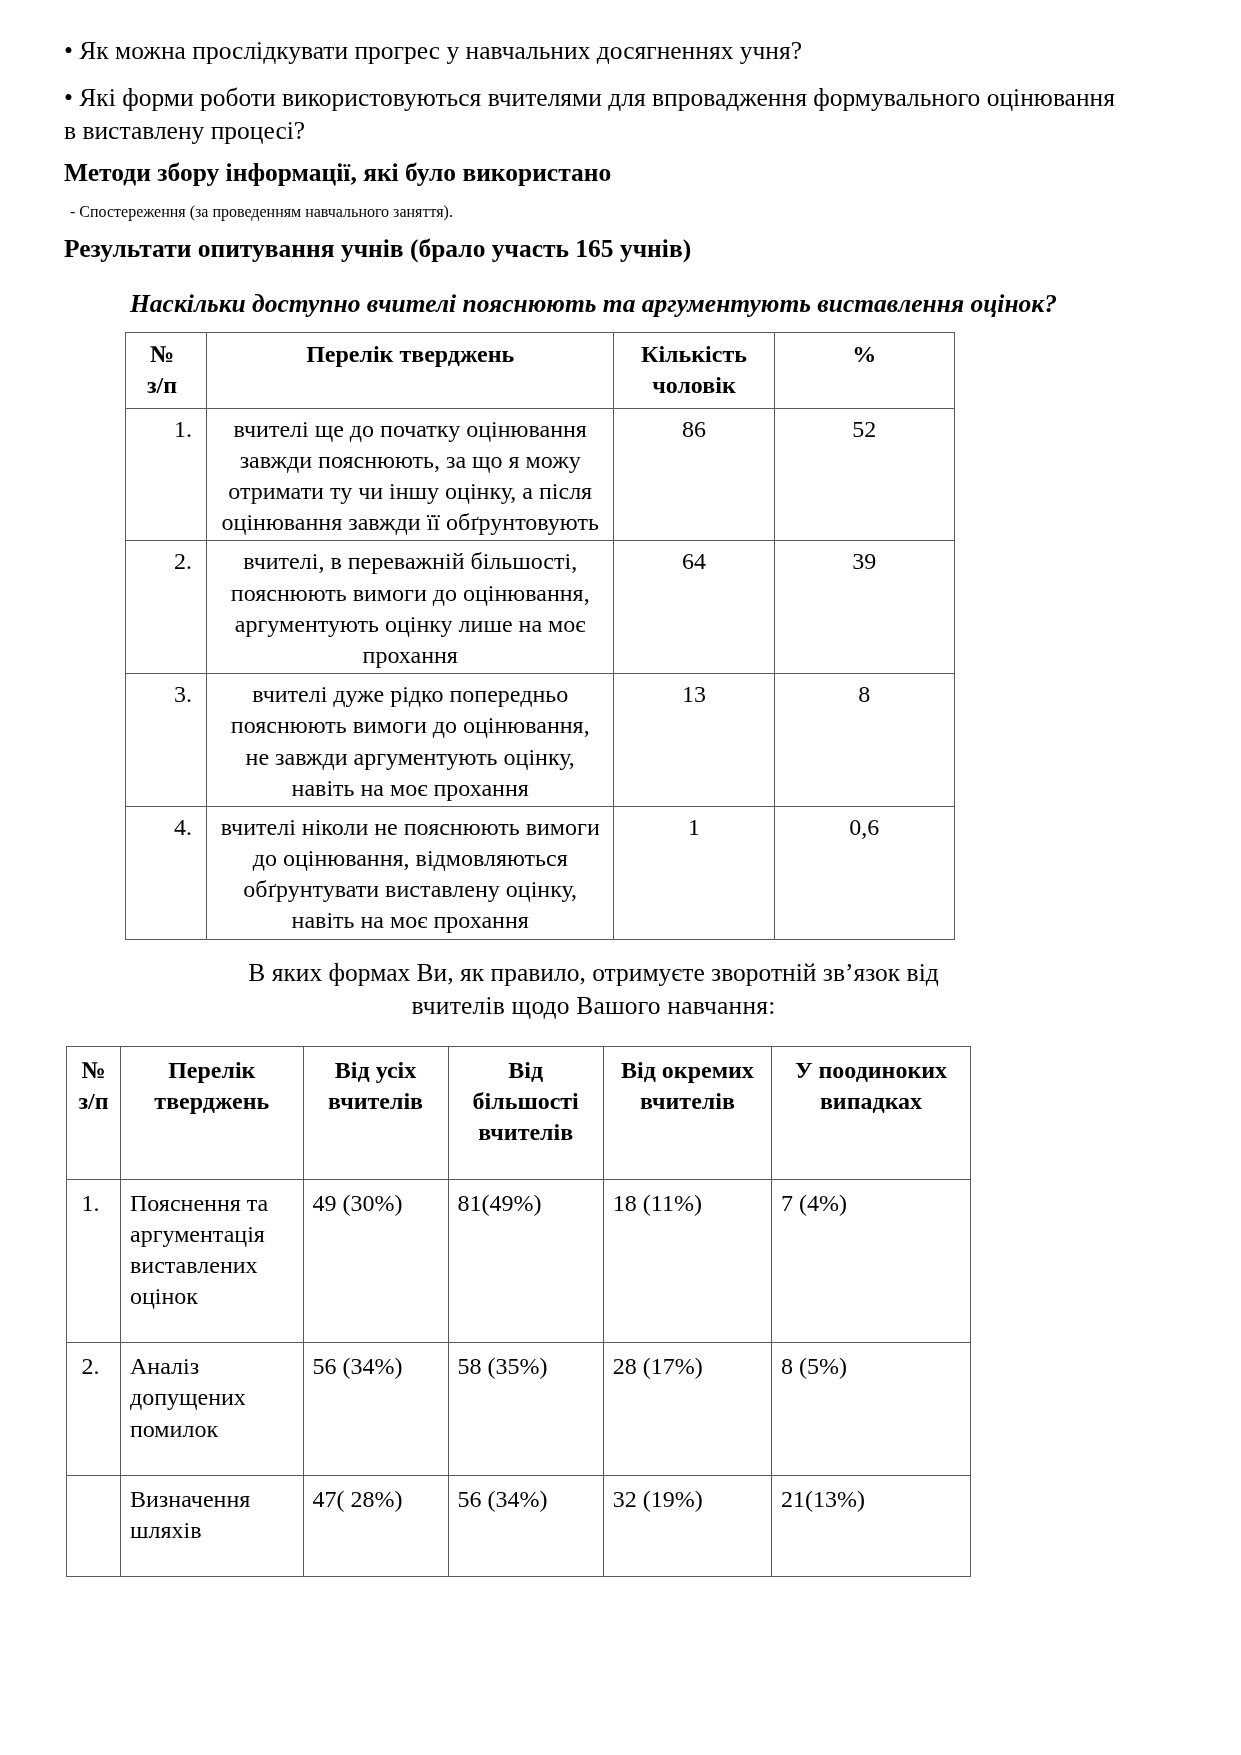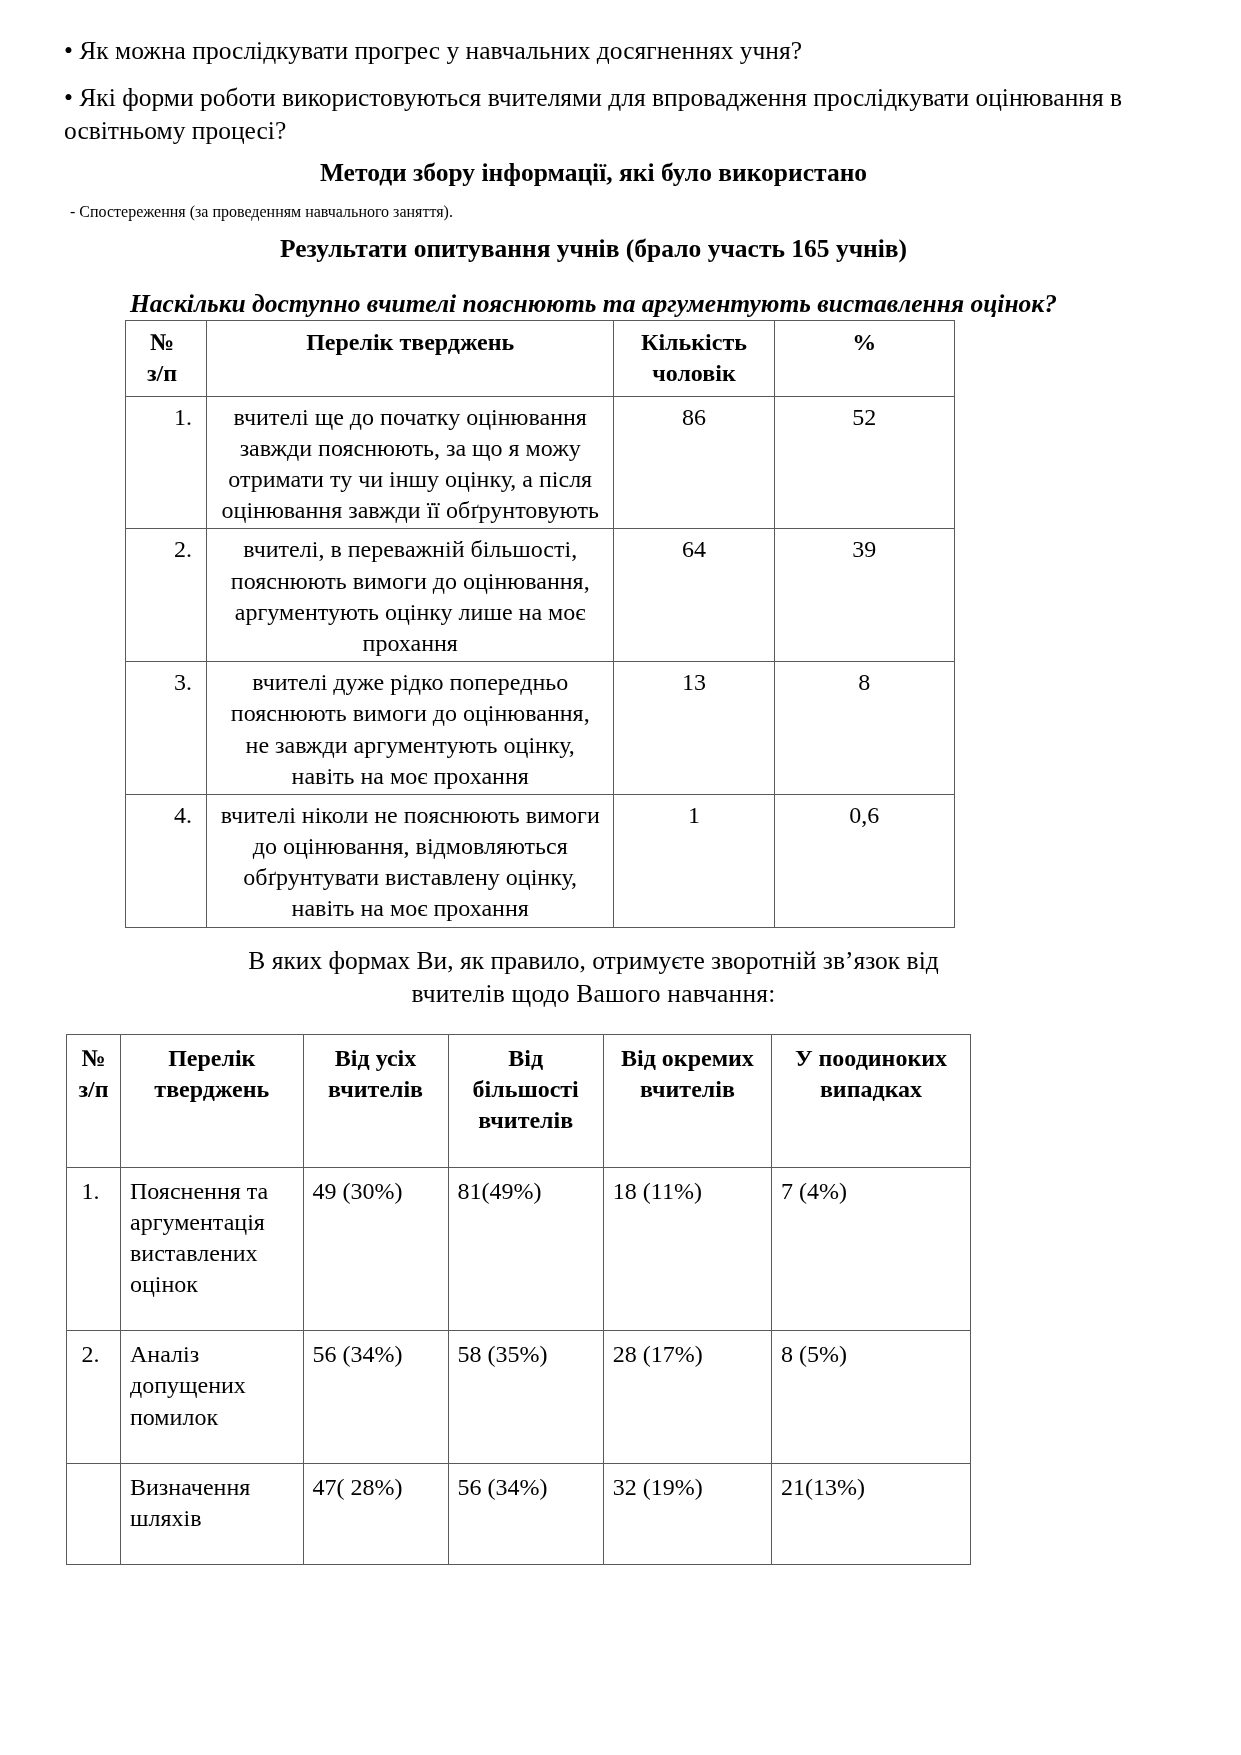--- a/index.html
+++ b/index.html
@@ -29,36 +29,35 @@
     line-height: 1.30;
     margin: 0 0 14px 0;
     text-align: left;
   }
   .bullet-para.second {
     margin-bottom: 10px;
   }
   .center-bold {
     font-size: 25.5px;
     font-weight: bold;
-    text-align: center;
     margin: 0 0 12px 0;
     line-height: 1.28;
   }
   .plain-line {
     font-size: 16px;
     margin: 0 0 10px 0;
     line-height: 1.28;
     padding-left: 6px;
   }
   .center-bold-italic {
     font-size: 25.5px;
     font-weight: bold;
     font-style: italic;
     text-align: center;
-    margin: 22px 0 0 0;
+    margin: 22px 0 12px 0;
     line-height: 1.30;
     padding: 0 12px;
   }
   .center-bold-justified {
     font-size: 25.5px;
     font-weight: normal;
     text-align: justify;
     text-align-last: center;
     margin: 16px 0 24px 0;
     line-height: 1.30;
@@ -133,21 +132,21 @@
   .t2 td.k-num { text-align: center; padding-left: 0; }
   .t2 th.k-num { padding-bottom: 8px; }
 </style>
 </head>
 <body>
 
 <div class="page">
 
   <p class="bullet-para">• Як можна прослідкувати прогрес у навчальних досягненнях учня?</p>
 
-  <p class="bullet-para second">• Які форми роботи використовуються вчителями для впровадження прослідкувати оцінювання в освітньому процесі?</p>
+  <p class="bullet-para second">• Які форми роботи використовуються вчителями для впровадження формувального оцінювання в виставлену процесі?</p>
 
   <p class="center-bold">Методи збору інформації, які було використано</p>
 
   <p class="plain-line">- Спостереження (за проведенням навчального заняття).</p>
 
   <p class="center-bold">Результати опитування учнів (брало участь 165 учнів)</p>
 
   <p class="center-bold-italic">Наскільки доступно вчителі пояснюють та аргументують виставлення оцінок?</p>
 
   <table class="t1">

